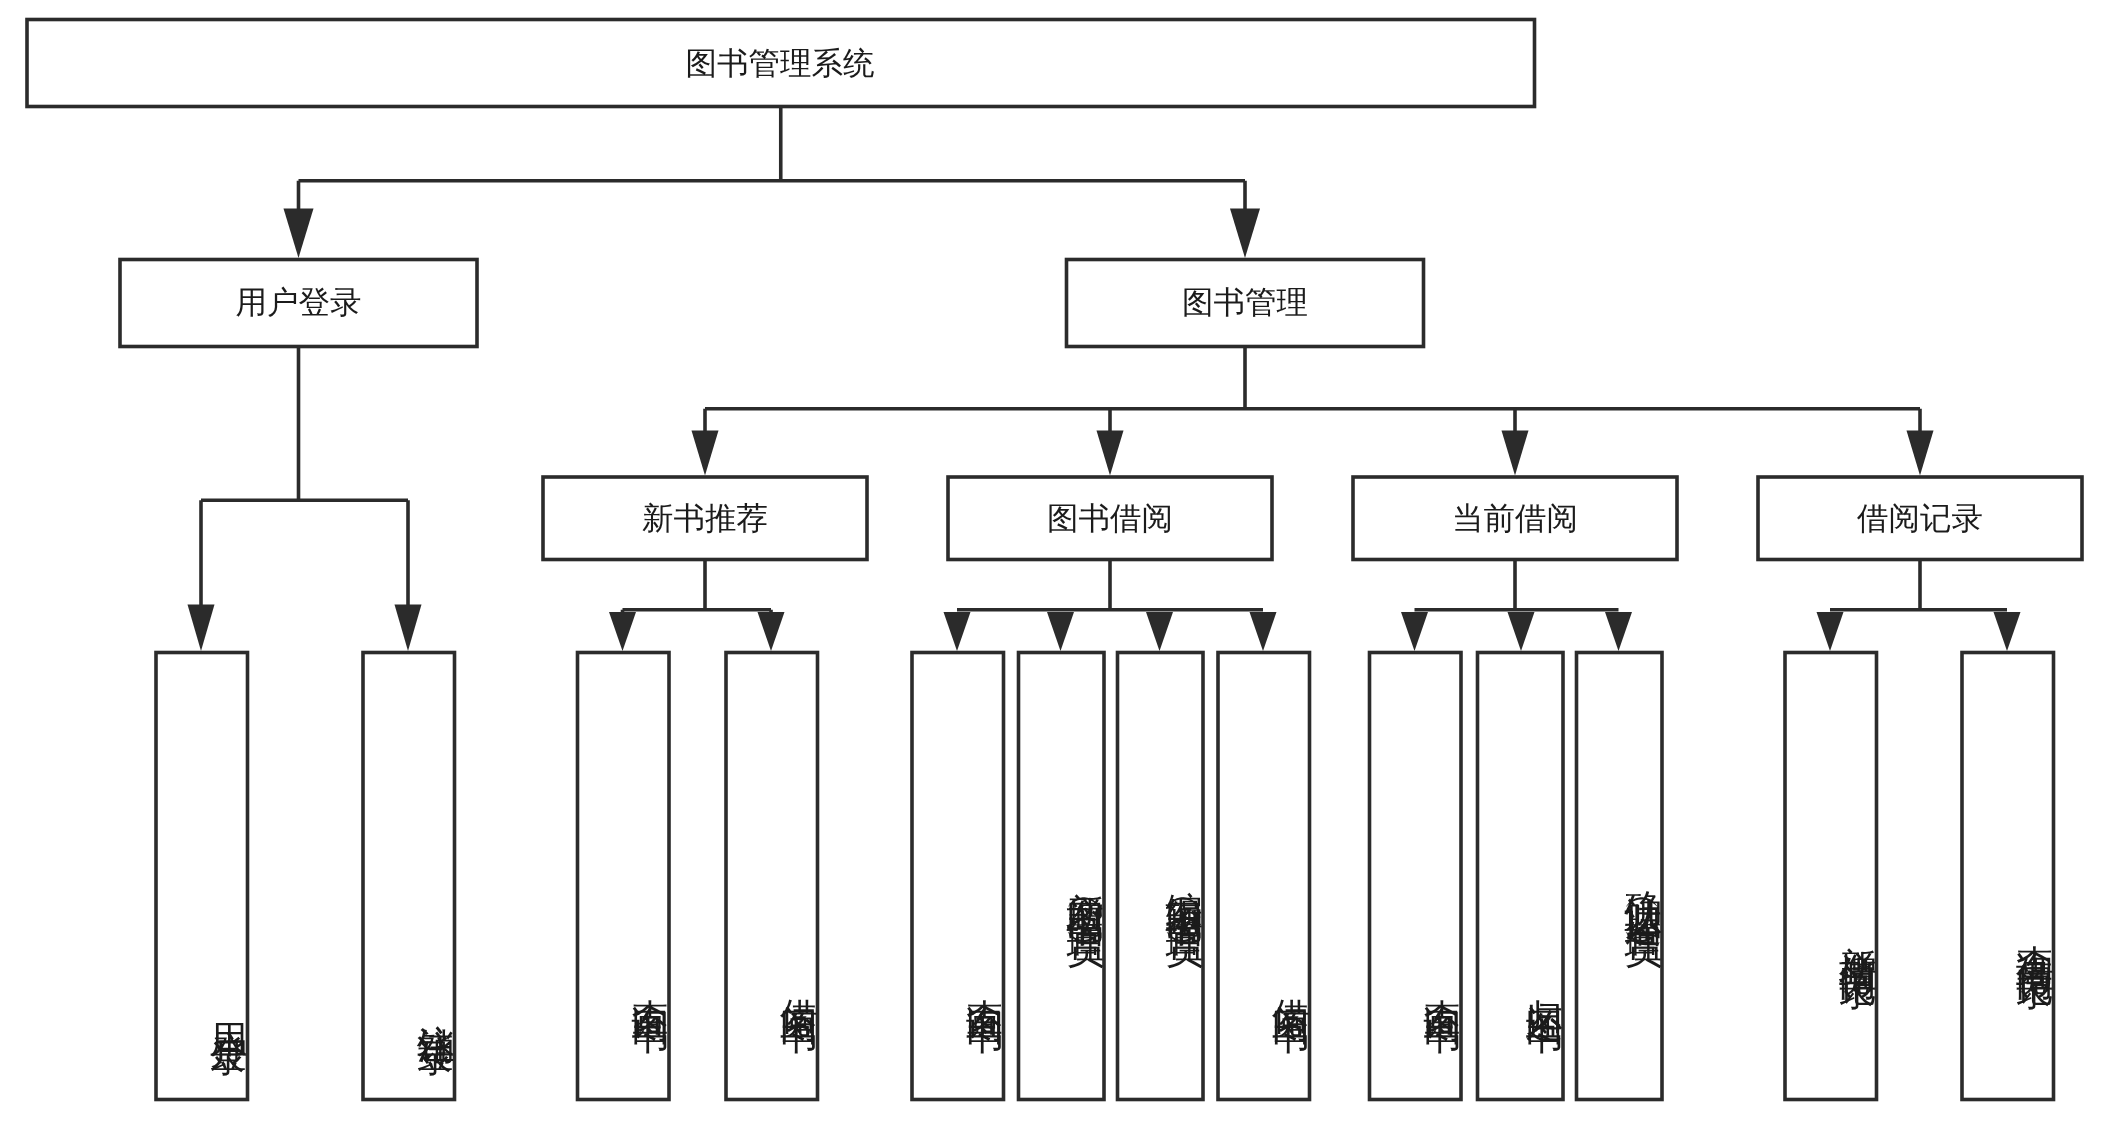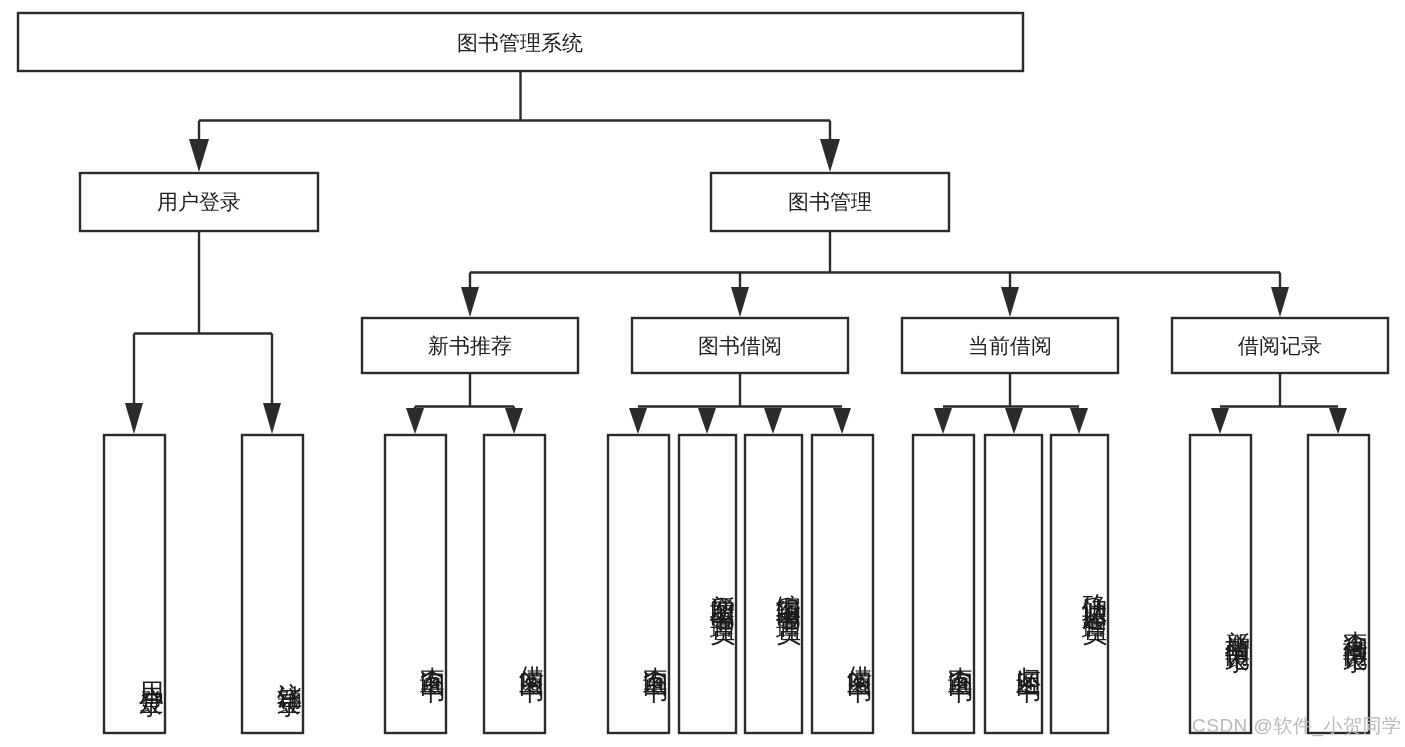--- a/index.html
+++ b/index.html
@@ -207,15 +207,14 @@
   <div class="node-label-v" style="left:608px; top:435px; width:61px; height:298px; padding-top:70px;">查询图书</div>
   <div class="node-label-v" style="left:679px; top:435px; width:57px; height:298px; padding-top:8px;">新增图书（管理员）</div>
   <div class="node-label-v" style="left:745px; top:435px; width:57px; height:298px; padding-top:8px;">编辑图书（管理员）</div>
   <div class="node-label-v" style="left:812px; top:435px; width:61px; height:298px; padding-top:70px;">借阅图书</div>
   <div class="node-label-v" style="left:913px; top:435px; width:61px; height:298px; padding-top:70px;">查询图书</div>
   <div class="node-label-v" style="left:985px; top:435px; width:57px; height:298px; padding-top:70px;">归还图书</div>
   <div class="node-label-v" style="left:1051px; top:435px; width:57px; height:298px; padding-top:8px;">确认归还（管理员）</div>
   <div class="node-label-v" style="left:1190px; top:435px; width:61px; height:298px; padding-top:38px;">新增借阅记录</div>
   <div class="node-label-v" style="left:1308px; top:435px; width:61px; height:298px; padding-top:38px;">查询借阅记录</div>
 
-  <div class="watermark" style="left:1192px; top:713px;">CSDN @软件_小贺同学</div>
 
 </div>
 
 </body></html>

